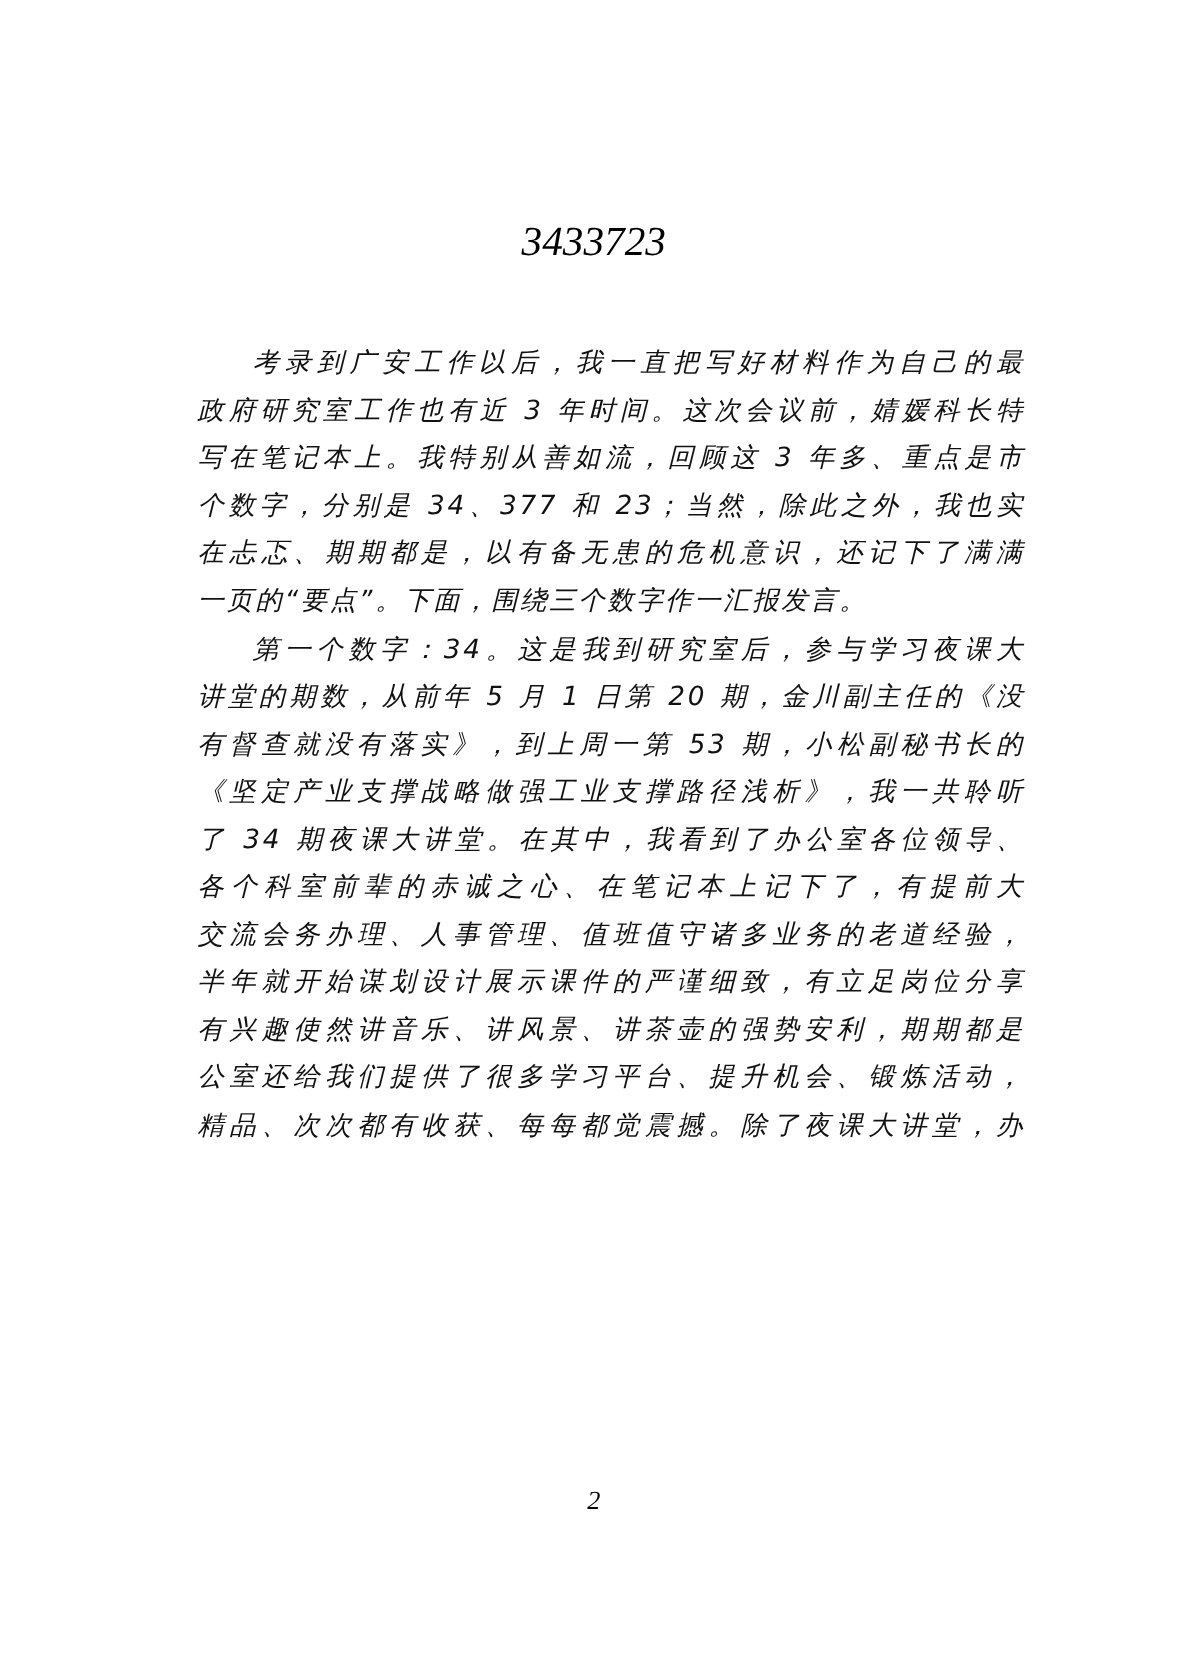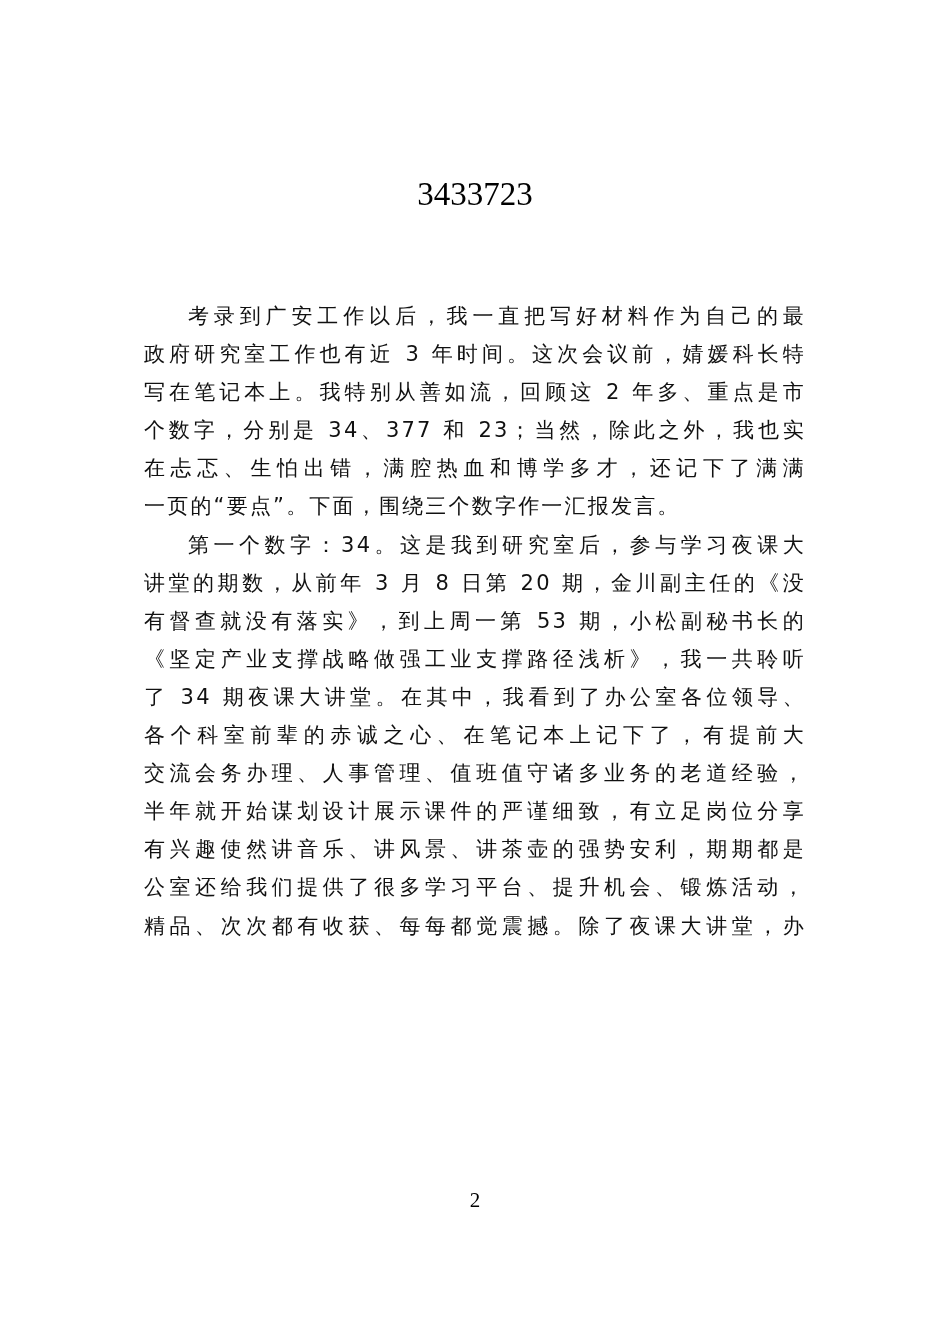--- a/index.html
+++ b/index.html
@@ -1,53 +1,53 @@
 <!DOCTYPE html>
 <html><head>
 <meta charset="utf-8">
 <style>
   html, body { margin: 0; padding: 0; background: #ffffff; }
   body { width: 950px; height: 1344px; position: relative; overflow: hidden; }
-  .page { position: absolute; left: 0; top: 0; width: 950px; height: 1344px; background: #ffffff; }
+  .page { position: absolute; left: 0; top: 0; width: 950px; height: 1344px; background: #ffffff; font-style: italic; }
   .title {
     position: absolute; left: 0; top: 172px; width: 950px; text-align: center;
     font-family: "Liberation Serif", "DejaVu Serif", serif; font-size: 33px; color: #000;
     line-height: 44px;
   }
   .body {
-    position: absolute; left: 144px; top: 271px; width: 662px;
+    position: absolute; left: 158px; top: 271px; width: 662px;
     font-family: "DejaVu Sans", "Liberation Sans", sans-serif;
-    font-size: 21px; color: #111; line-height: 38.1px; margin-top: 26px;
+    font-size: 21px; color: #111; line-height: 38.1px;
   }
   .line { height: 38.1px; white-space: nowrap; text-align: justify; text-align-last: justify; letter-spacing: 2.2px; }
   .line.last { text-align-last: left; }
   .line.indent { padding-left: 44px; }
   .pagenum {
     position: absolute; left: 0; top: 1188px; width: 950px; text-align: center;
     font-family: "Liberation Serif", "DejaVu Serif", serif; font-size: 21px; color: #000;
   }
 </style>
 </head>
 <body>
 
 <div class="page">
   <div class="title">3433723</div>
 
   <div class="body">
     <div>
       <div class="line indent">考录到广安工作以后，我一直把写好材料作为自己的最</div>
       <div class="line">政府研究室工作也有近 3 年时间。这次会议前，婧媛科长特</div>
-      <div class="line">写在笔记本上。我特别从善如流，回顾这 2 年多、重点是市</div>
+      <div class="line">写在笔记本上。我特别从善如流，回顾这 3 年多、重点是市</div>
       <div class="line">个数字，分别是 34、377 和 23；当然，除此之外，我也实</div>
-      <div class="line">在忐忑、生怕出错，满腔热血和博学多才，还记下了满满</div>
+      <div class="line">在忐忑、期期都是，以有备无患的危机意识，还记下了满满</div>
       <div class="line last">一页的“要点”。下面，围绕三个数字作一汇报发言。</div>
     </div>
     <div>
       <div class="line indent">第一个数字：34。这是我到研究室后，参与学习夜课大</div>
-      <div class="line">讲堂的期数，从前年 3 月 8 日第 20 期，金川副主任的《没</div>
+      <div class="line">讲堂的期数，从前年 5 月 1 日第 20 期，金川副主任的《没</div>
       <div class="line">有督查就没有落实》，到上周一第 53 期，小松副秘书长的</div>
       <div class="line">《坚定产业支撑战略做强工业支撑路径浅析》，我一共聆听</div>
       <div class="line">了 34 期夜课大讲堂。在其中，我看到了办公室各位领导、</div>
       <div class="line">各个科室前辈的赤诚之心、在笔记本上记下了，有提前大</div>
       <div class="line">交流会务办理、人事管理、值班值守诸多业务的老道经验，</div>
       <div class="line">半年就开始谋划设计展示课件的严谨细致，有立足岗位分享</div>
       <div class="line">有兴趣使然讲音乐、讲风景、讲茶壶的强势安利，期期都是</div>
       <div class="line">公室还给我们提供了很多学习平台、提升机会、锻炼活动，</div>
       <div class="line">精品、次次都有收获、每每都觉震撼。除了夜课大讲堂，办</div>
     </div>

